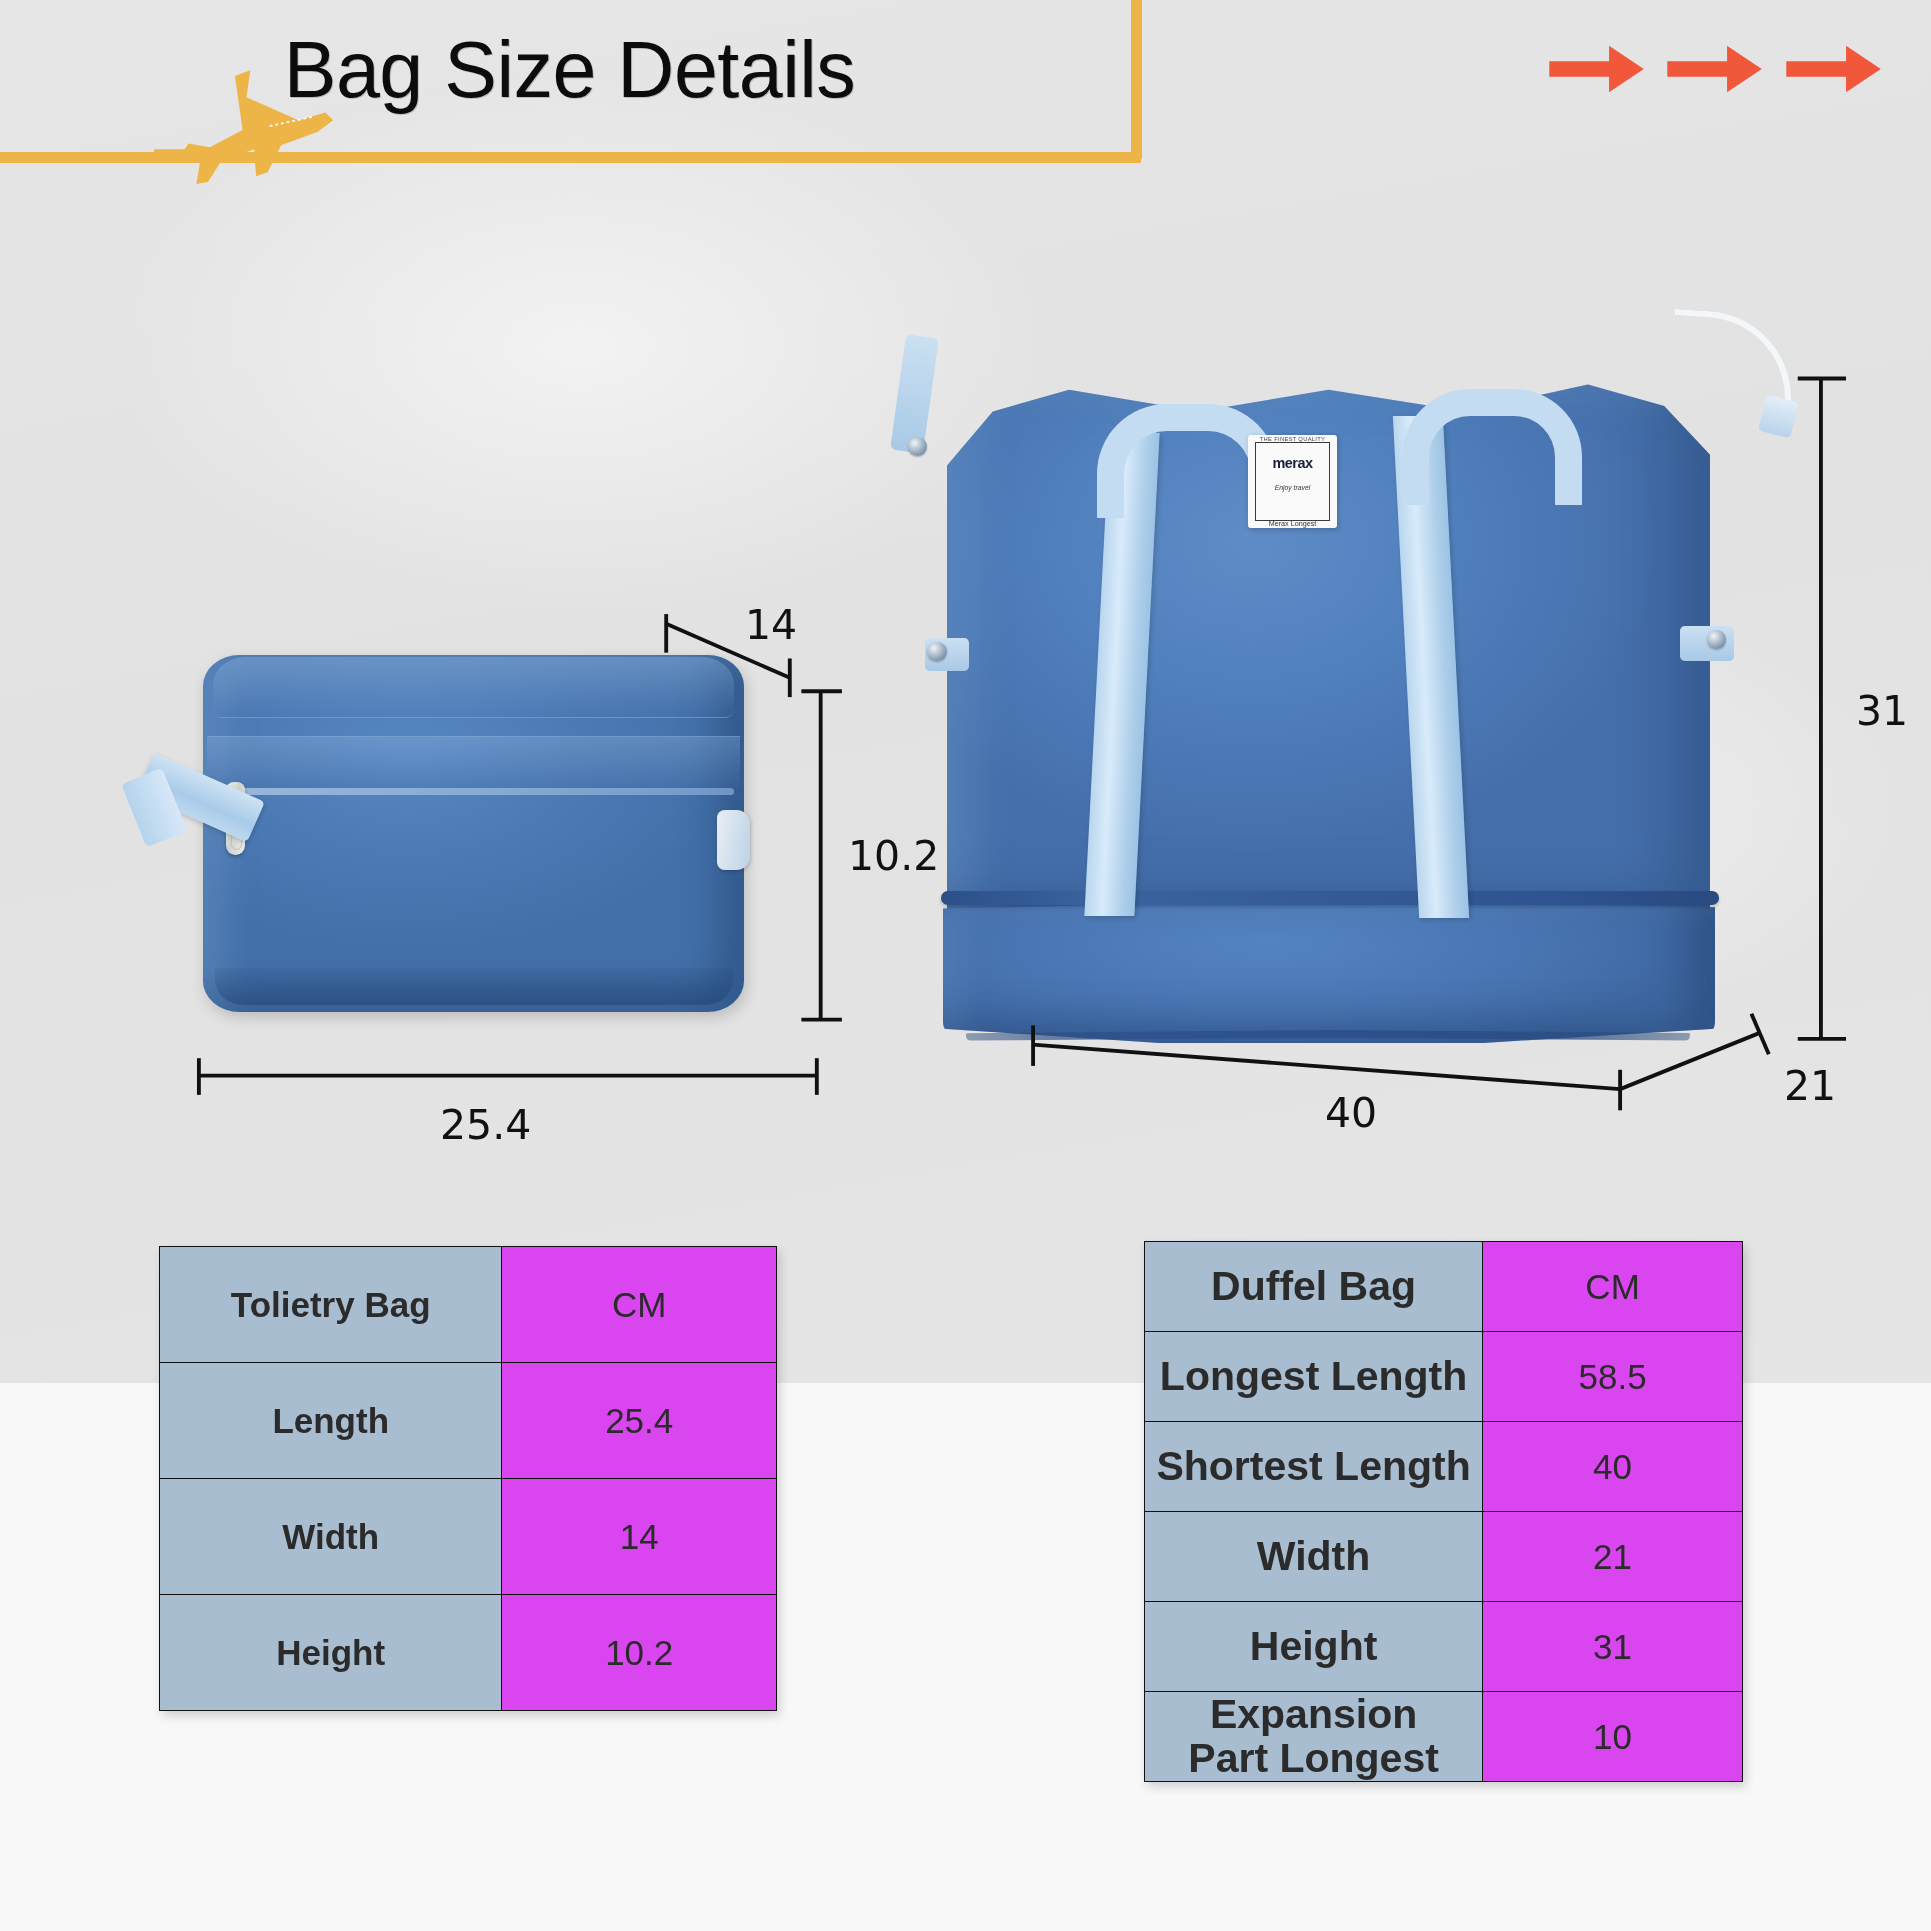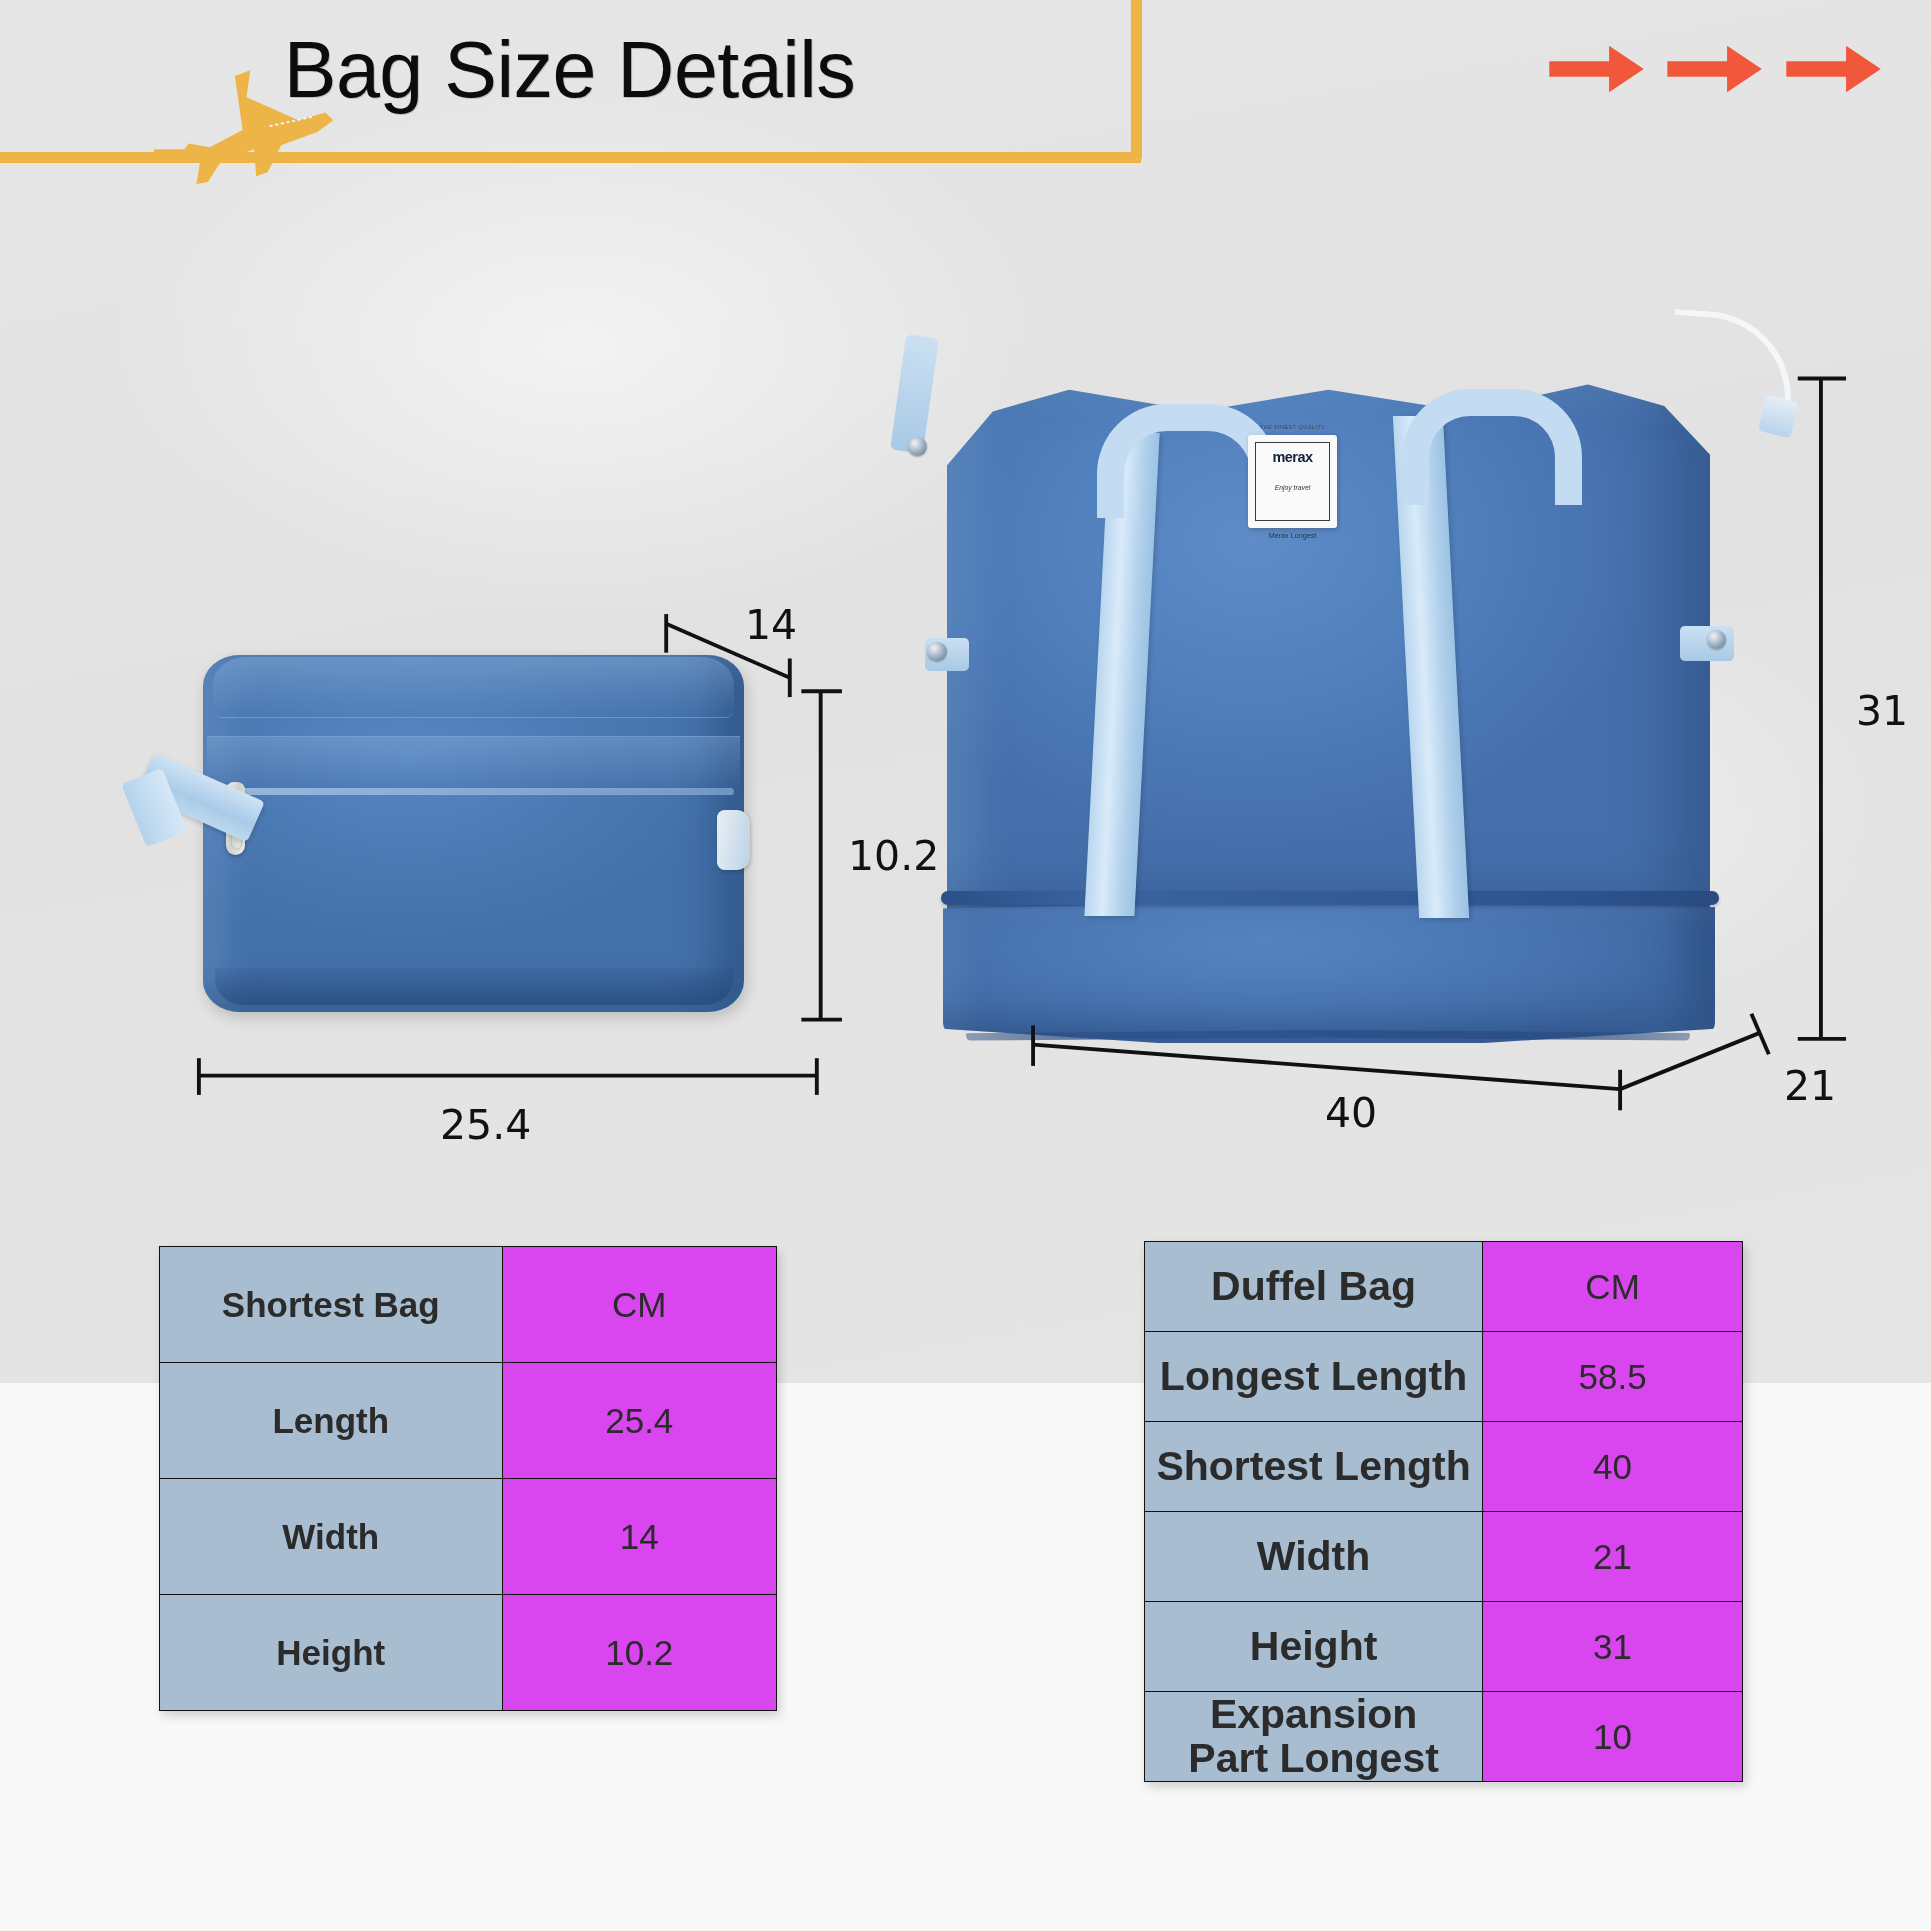--- a/index.html
+++ b/index.html
@@ -104,21 +104,21 @@
   .db-loop{position:absolute;border:27px solid #bbd7ef;border-bottom:none;background:transparent;}
   #db-loop1{left:189px;top:56px;width:127px;height:87px;
     border-radius:70px 70px 0 0;border-color:#c4dcf2;}
   #db-loop2{left:494px;top:41px;width:126px;height:89px;
     border-radius:68px 68px 0 0;border-color:#c4dcf2;}
   .db-label{position:absolute;left:340px;top:87px;width:89px;height:93px;
     background:#fafafa;border-radius:2.9px;box-shadow:1px 1.9px 4.8px rgba(0,0,0,.2);
     display:flex;flex-direction:column;align-items:center;justify-content:center;
     transform:translate(0,0);}
   .db-label .inner{width:73px;height:77px;border:1.4px solid #3a3a3a;
-    display:flex;flex-direction:column;align-items:center;justify-content:center;gap:19px;}
+    display:flex;flex-direction:column;align-items:center;justify-content:center;gap:13px;}
   .lbl-tiny{font-size:5.8px;color:#4a4a4a;letter-spacing:0.3px;}
   .lbl-brand{font-size:14.5px;font-weight:bold;color:#15213a;letter-spacing:-0.5px;}
   .lbl-sub{font-size:6.8px;font-style:italic;color:#333;}
   .lbl-rule{width:56px;height:1px;background:#444;margin:1px 0;}
   .lbl-supply{font-size:7.2px;color:#333;}
   .db-tab-l{position:absolute;left:-9.7px;top:-11.6px;width:33px;height:116px;
     background:linear-gradient(180deg,#cbe0f2,#a8c9e6);border-radius:5.8px;
     transform:rotate(8deg);}
   .db-snap{position:absolute;width:19.3px;height:19.3px;border-radius:50%;
     background:radial-gradient(circle at 35% 32%,#f0f4f8,#8fa4b8 60%,#5d7288);
@@ -257,21 +257,21 @@
 <div class="dim-label" style="left:848px;top:832px;">10.2</div>
 <div class="dim-label" style="left:440px;top:1101px;">25.4</div>
 
 <div class="dim-label" style="left:1856px;top:687px;">31</div>
 <div class="dim-label" style="left:1325px;top:1089px;">40</div>
 <div class="dim-label" style="left:1784px;top:1062px;">21</div>
 
 <table class="sizetable" id="table-left">
   <tbody>
       <tr>
-    <td class="lbl">Shortest Bag</td>
+    <td class="lbl">Tolietry Bag</td>
     <td class="val">CM</td>
   </tr>
   <tr>
     <td class="lbl">Length</td>
     <td class="val">25.4</td>
   </tr>
   <tr>
     <td class="lbl">Width</td>
     <td class="val">14</td>
   </tr>

